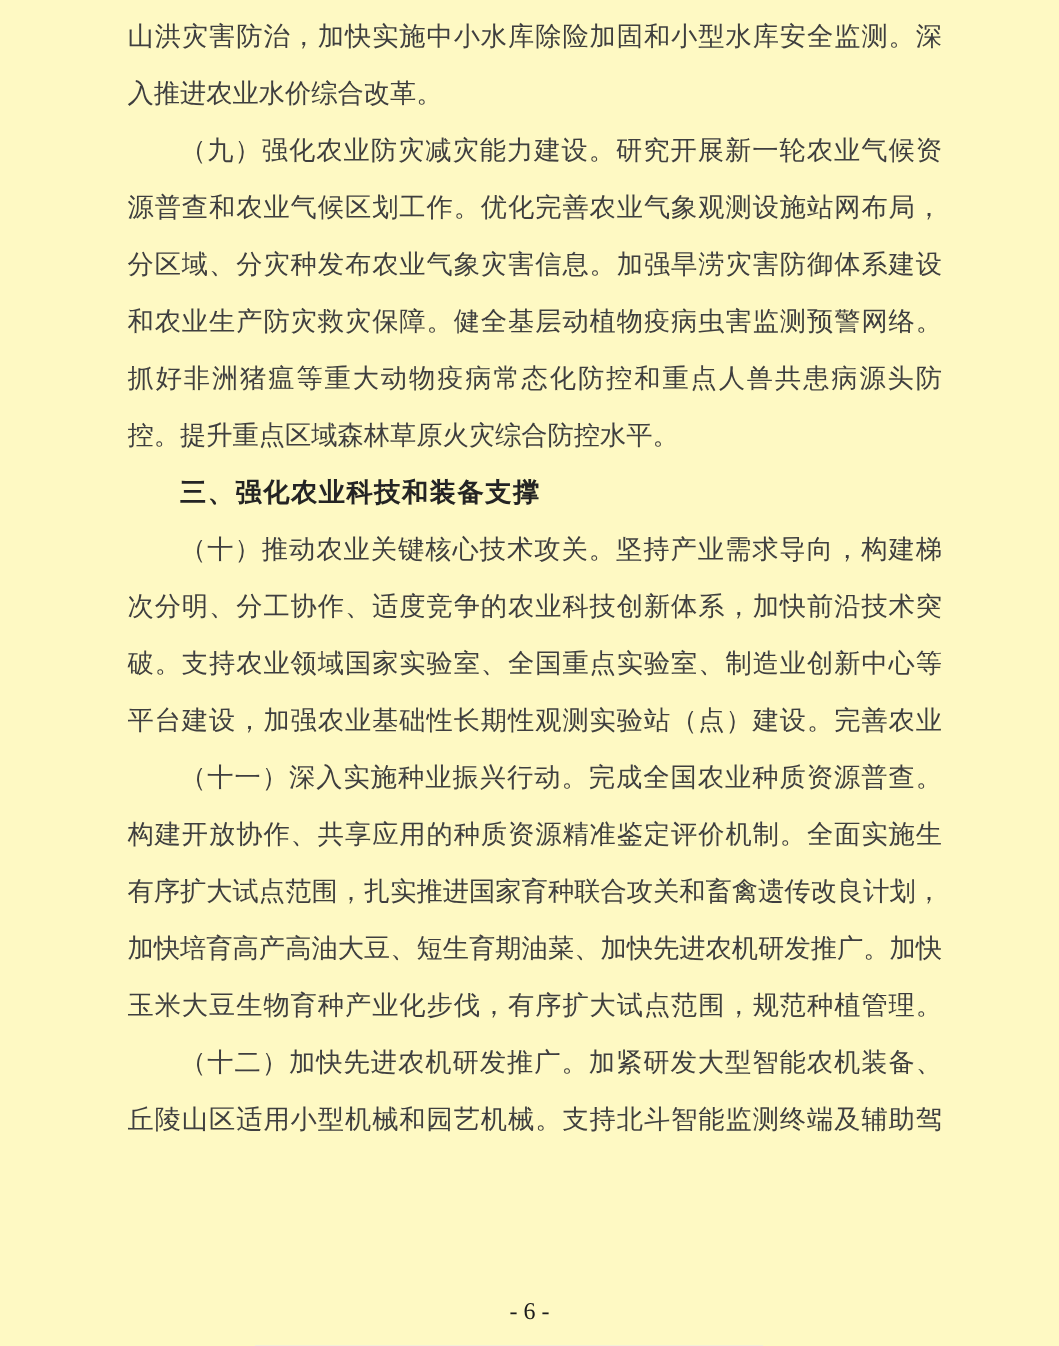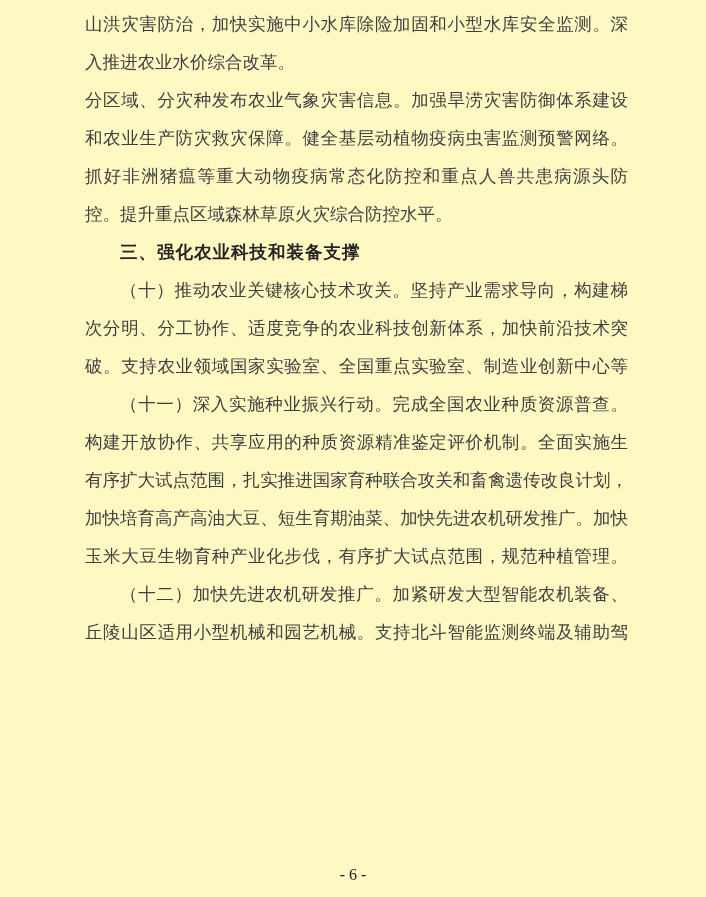--- a/index.html
+++ b/index.html
@@ -54,28 +54,31 @@
     line-height: 24px;
   }
 </style>
 </head>
 <body>
 
 <div class="page">
   <div class="doc-body">
       <div class="line fill">山洪灾害防治，加快实施中小水库除险加固和小型水库安全监测。深</div>
       <div class="line">入推进农业水价综合改革。</div>
+      <div class="line indent fill">（九）强化农业防灾减灾能力建设。研究开展新一轮农业气候资</div>
+      <div class="line fill">源普查和农业气候区划工作。优化完善农业气象观测设施站网布局，</div>
       <div class="line fill">分区域、分灾种发布农业气象灾害信息。加强旱涝灾害防御体系建设</div>
       <div class="line fill">和农业生产防灾救灾保障。健全基层动植物疫病虫害监测预警网络。</div>
       <div class="line fill">抓好非洲猪瘟等重大动物疫病常态化防控和重点人兽共患病源头防</div>
       <div class="line">控。提升重点区域森林草原火灾综合防控水平。</div>
       <div class="line heading indent">三、强化农业科技和装备支撑</div>
       <div class="line indent fill">（十）推动农业关键核心技术攻关。坚持产业需求导向，构建梯</div>
       <div class="line fill">次分明、分工协作、适度竞争的农业科技创新体系，加快前沿技术突</div>
       <div class="line fill">破。支持农业领域国家实验室、全国重点实验室、制造业创新中心等</div>
+      <div class="line fill">平台建设，加强农业基础性长期性观测实验站（点）建设。完善农业</div>
       <div class="line indent fill">（十一）深入实施种业振兴行动。完成全国农业种质资源普查。</div>
       <div class="line fill">构建开放协作、共享应用的种质资源精准鉴定评价机制。全面实施生</div>
       <div class="line fill">有序扩大试点范围，扎实推进国家育种联合攻关和畜禽遗传改良计划，</div>
       <div class="line fill">加快培育高产高油大豆、短生育期油菜、加快先进农机研发推广。加快</div>
       <div class="line fill">玉米大豆生物育种产业化步伐，有序扩大试点范围，规范种植管理。</div>
       <div class="line indent fill">（十二）加快先进农机研发推广。加紧研发大型智能农机装备、</div>
       <div class="line fill">丘陵山区适用小型机械和园艺机械。支持北斗智能监测终端及辅助驾</div>
     </div>
   <div class="footer">- 6 -</div>
 </div>

